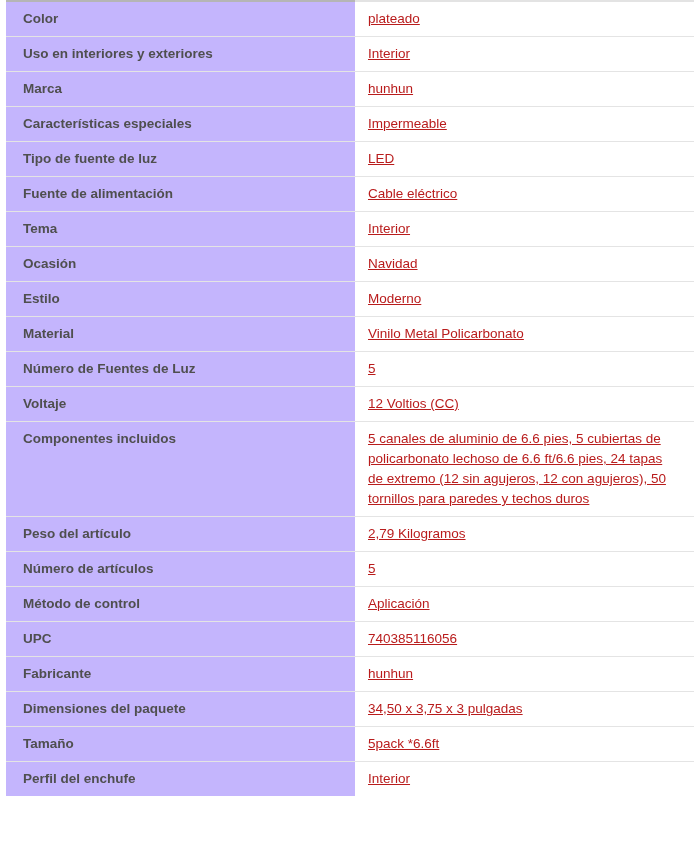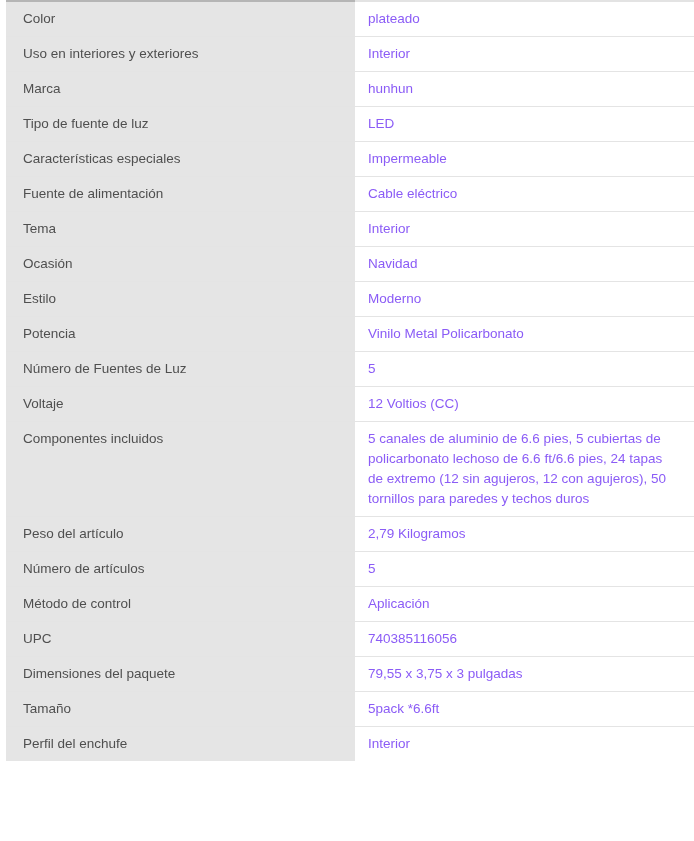--- a/index.html
+++ b/index.html
@@ -25,30 +25,32 @@
     font-size: 13.5px;
     line-height: 20px;
     vertical-align: top;
     text-align: left;
     font-weight: normal;
     border-top: 1px solid #e4e4e4;
     word-wrap: break-word;
   }
   table.spec-table th {
     width: 349px;
-    background: #e5e5e5;
+    background: #c4b5fd;
     color: #4f4f4f;
     padding: 7px 14px 7px 17px;
     box-sizing: border-box;
+    font-weight: bold;
   }
   table.spec-table td {
     background: #ffffff;
-    color: #8b5cf6;
+    color: #b91c1c;
     padding: 7px 24px 7px 13px;
     box-sizing: border-box;
+    text-decoration: underline;
   }
   table.spec-table tr:first-child th {
     border-top: 2px solid #b5b5b5;
   }
   table.spec-table tr:first-child td {
     border-top: 2px solid #e3e3e3;
   }
 </style>
 </head>
 <body>
@@ -65,27 +67,27 @@
     <th>Uso en interiores y exteriores</th>
     <td>Interior</td>
   </tr>
 
   <tr>
     <th>Marca</th>
     <td>hunhun</td>
   </tr>
 
   <tr>
-    <th>Tipo de fuente de luz</th>
-    <td>LED</td>
+    <th>Características especiales</th>
+    <td>Impermeable</td>
   </tr>
 
   <tr>
-    <th>Características especiales</th>
-    <td>Impermeable</td>
+    <th>Tipo de fuente de luz</th>
+    <td>LED</td>
   </tr>
 
   <tr>
     <th>Fuente de alimentación</th>
     <td>Cable eléctrico</td>
   </tr>
 
 
   <tr>
     <th>Tema</th>
@@ -96,21 +98,21 @@
     <th>Ocasión</th>
     <td>Navidad</td>
   </tr>
 
   <tr>
     <th>Estilo</th>
     <td>Moderno</td>
   </tr>
 
   <tr>
-    <th>Potencia</th>
+    <th>Material</th>
     <td>Vinilo Metal Policarbonato</td>
   </tr>
 
   <tr>
     <th>Número de Fuentes de Luz</th>
     <td>5</td>
   </tr>
 
   <tr>
     <th>Voltaje</th>
@@ -136,24 +138,28 @@
   <tr>
     <th>Método de control</th>
     <td>Aplicación</td>
   </tr>
 
   <tr>
     <th>UPC</th>
     <td>740385116056</td>
   </tr>
 
+  <tr>
+    <th>Fabricante</th>
+    <td>hunhun</td>
+  </tr>
 
   <tr>
     <th>Dimensiones del paquete</th>
-    <td>79,55 x 3,75 x 3 pulgadas</td>
+    <td>34,50 x 3,75 x 3 pulgadas</td>
   </tr>
 
   <tr>
     <th>Tamaño</th>
     <td>5pack *6.6ft</td>
   </tr>
 
   <tr>
     <th>Perfil del enchufe</th>
     <td>Interior</td>

